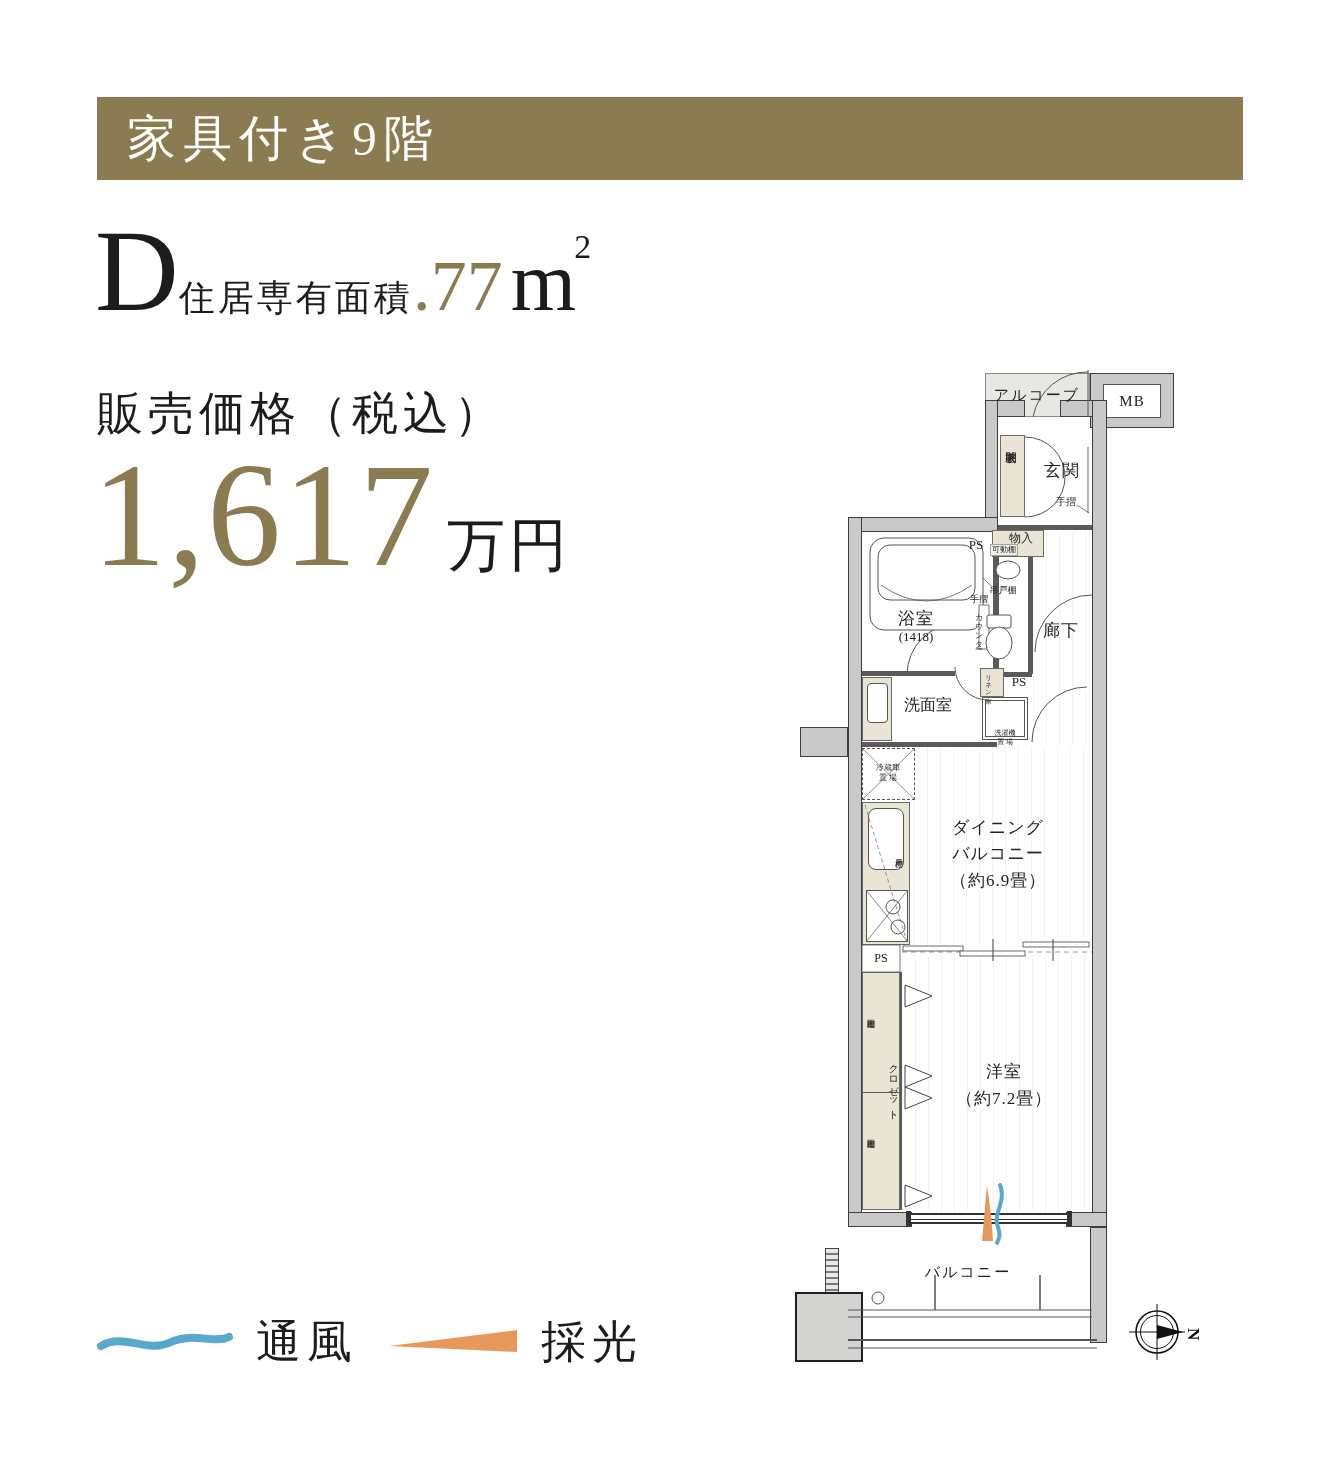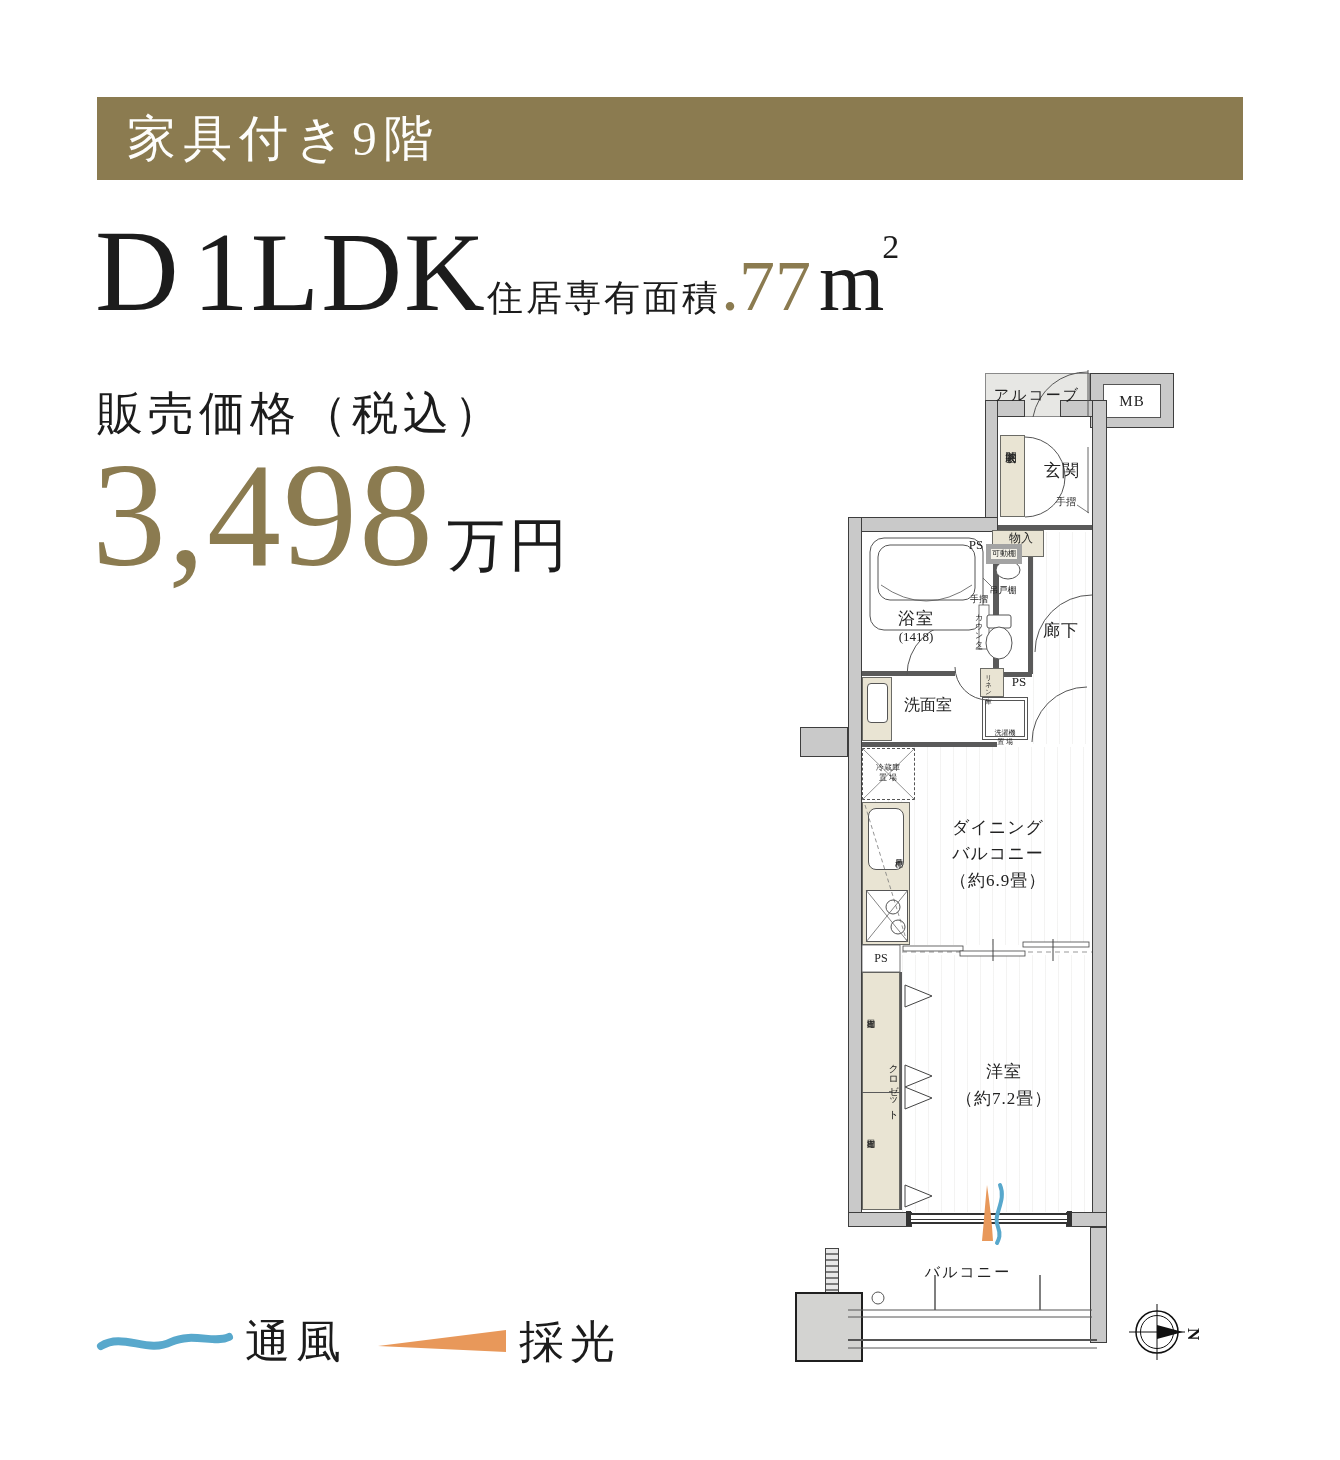--- a/index.html
+++ b/index.html
@@ -34,50 +34,49 @@
   .lb{position:absolute;color:#222;text-align:center;line-height:1.25;white-space:nowrap;transform:translateX(-50%);}
   .vlb{position:absolute;color:#222;writing-mode:vertical-rl;text-orientation:upright;line-height:1;white-space:nowrap;}
   .s17{font-size:17px;letter-spacing:1px;}
   .s15{font-size:15px;letter-spacing:2px;}
   .s13{font-size:13px;}
   .s12{font-size:12px;}
   .s10{font-size:10px;}
   .s9{font-size:9px;}
   .s8{font-size:8px;}
   .s7{font-size:7px;}
-  .chip{border:5px solid #a3a3a3;padding:0 1px;background:#f4f1e8;}
+  .chip{border:1px solid #a3a3a3;padding:0 1px;background:#f4f1e8;}
   .plan-svg{position:absolute;left:0;top:0;width:465px;height:1005px;}
   .hatch{position:absolute;background:repeating-linear-gradient(0deg,#7a7a7a 0 2px,#e8e8e8 2px 6px);border:1px solid #444;box-sizing:border-box;}
   .pillar{position:absolute;background:#d3d3d1;border:2px solid #1f1f1f;box-sizing:border-box;}
   .win{position:absolute;background:#fff;border-top:2px solid #333;border-bottom:2px solid #333;box-sizing:border-box;}
   .win-mid{position:absolute;left:0;right:0;top:4px;height:1px;background:#333;}
   .cap{position:absolute;background:#333;}
   
   .legend{left:95px;top:1312px;display:flex;align-items:center;}
-  .lg-label{font-size:45px;letter-spacing:6px;margin-left:10px;}
+  .lg-label{font-size:45px;letter-spacing:6px;margin-left:21px;}
 </style>
 </head>
 <body>
 
 <div class="abs banner">
   <span class="banner-text">家具付き9階</span>
 </div>
 
 <div class="abs title-row">
   <span class="t-d">D</span>
-  <span class="t-ldk">1LDK</span>
   <span class="t-area-label">住居専有面積</span>
   <span class="t-area-dec">.77</span>
   <span class="t-area-unit">m</span>
   <span class="t-area-sup">2</span>
 </div>
 
 <div class="abs price-label">販売価格（税込）</div>
 <div class="abs price-row">
-  <span class="p-value">3,498</span>
+  <span class="p-value">1,617</span>
   <span class="p-unit">万円</span>
 </div>
 
 <div class="abs plan">
 
   <div class="floor" style="left:238px;top:167px;width:59px;height:212px;"></div>
   <div class="floor" style="left:67px;top:382px;width:230px;height:198px;"></div>
   <div class="floor" style="left:107px;top:590px;width:190px;height:257px;"></div>
 
   <div class="wl" style="left:190px;top:8px;width:105px;height:44px;"></div>

